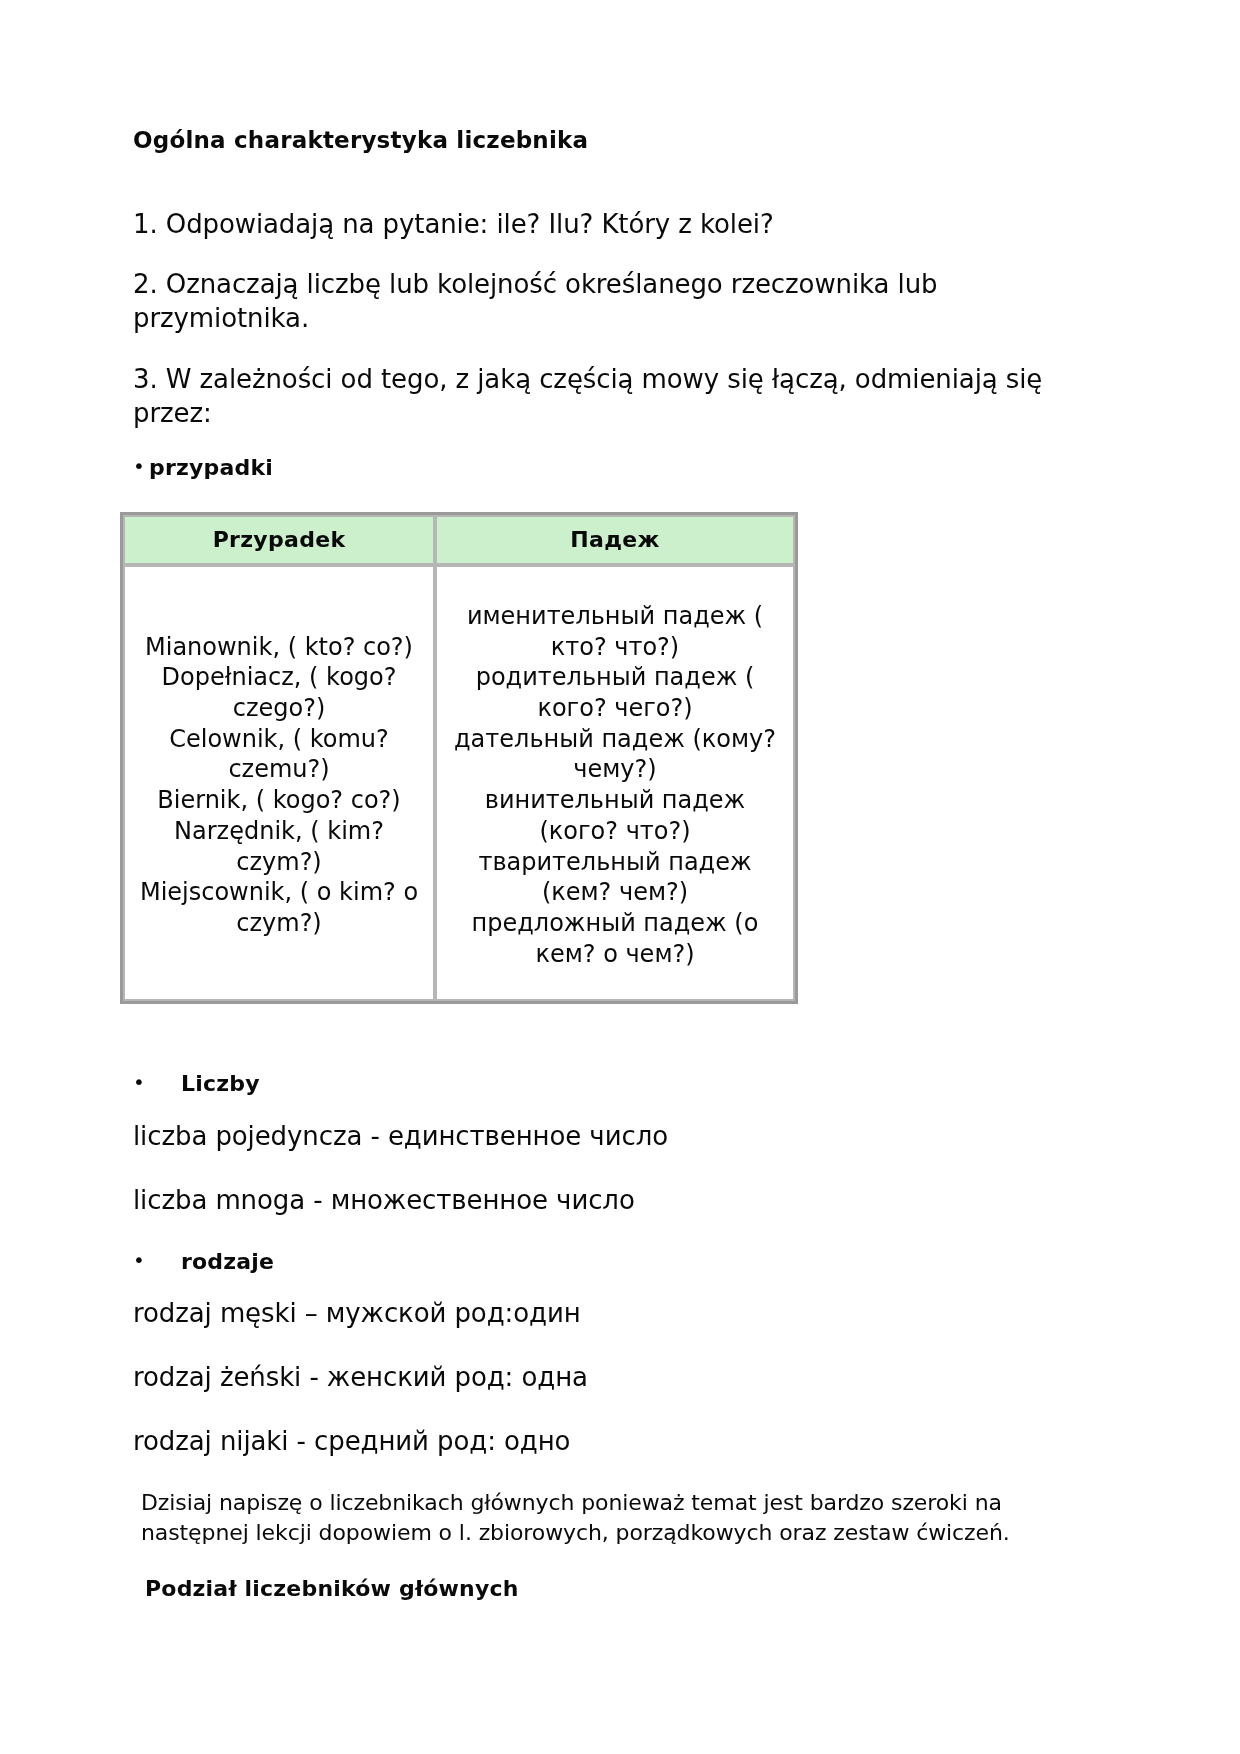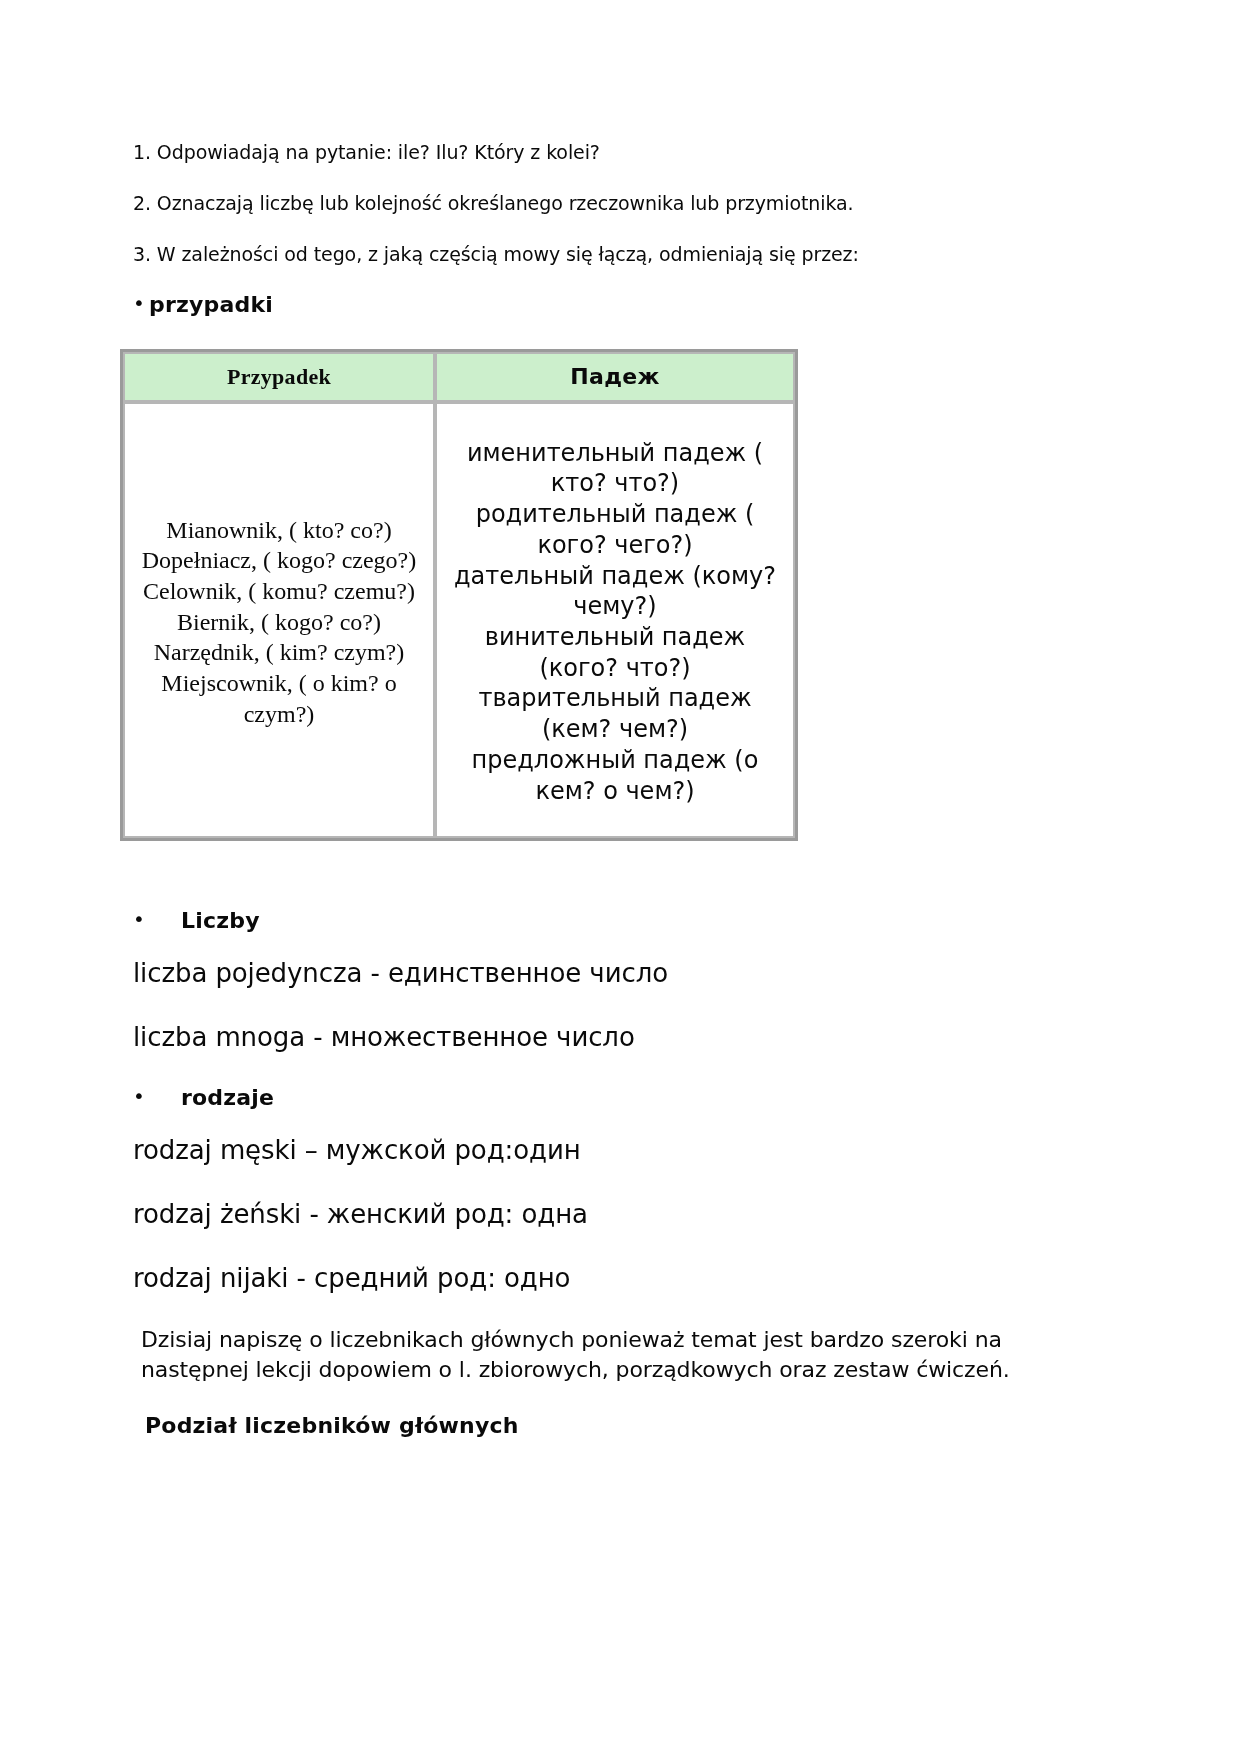--- a/index.html
+++ b/index.html
@@ -29,21 +29,21 @@
     width: 940px;
   }
   h1.doc-title {
     font-size: 23px;
     font-weight: bold;
     letter-spacing: 0.2px;
     margin: 0 0 52px 0;
     line-height: 1.25;
   }
   p.para {
-    font-size: 19px;
+    font-size: 26px;
     line-height: 1.32;
     margin: 14px 0 26px 0;
     letter-spacing: -0.1px;
   }
   p.para.tight {
     margin-bottom: 24px;
   }
   .bullet-row {
     display: flex;
     align-items: flex-start;
@@ -89,21 +89,21 @@
   }
   table.cases td {
     font-size: 24px;
     line-height: 1.28;
     padding: 34px 6px 30px 6px;
     background: #ffffff;
   }
   table.cases td .cell-line {
     display: block;
   }
-  .col-left { width: 308px; font-family: Liberation Serif, serif; }
+  .col-left { width: 308px; }
   .col-right { width: 356px; }
 
   .after-table { margin-top: 66px; }
 
   p.plain {
     font-size: 26px;
     line-height: 1.3;
     margin: 0 0 30px 0;
     letter-spacing: -0.1px;
   }
@@ -119,20 +119,21 @@
     margin: 12px;
     letter-spacing: 0.2px;
   }
 </style>
 </head>
 <body>
 
 <div class="page">
   <div class="content">
 
+    <h1 class="doc-title">Ogólna charakterystyka liczebnika</h1>
 
     <p class="para">1. Odpowiadają na pytanie: ile? Ilu? Który z kolei?</p>
     <p class="para">2. Oznaczają liczbę lub kolejność określanego rzeczownika lub przymiotnika.</p>
     <p class="para tight">3. W zależności od tego, z jaką częścią mowy się łączą, odmieniają się przez:</p>
 
     <div class="bullet-row">
       <span class="dot">•</span>
       <span class="btext">przypadki</span>
     </div>
 

